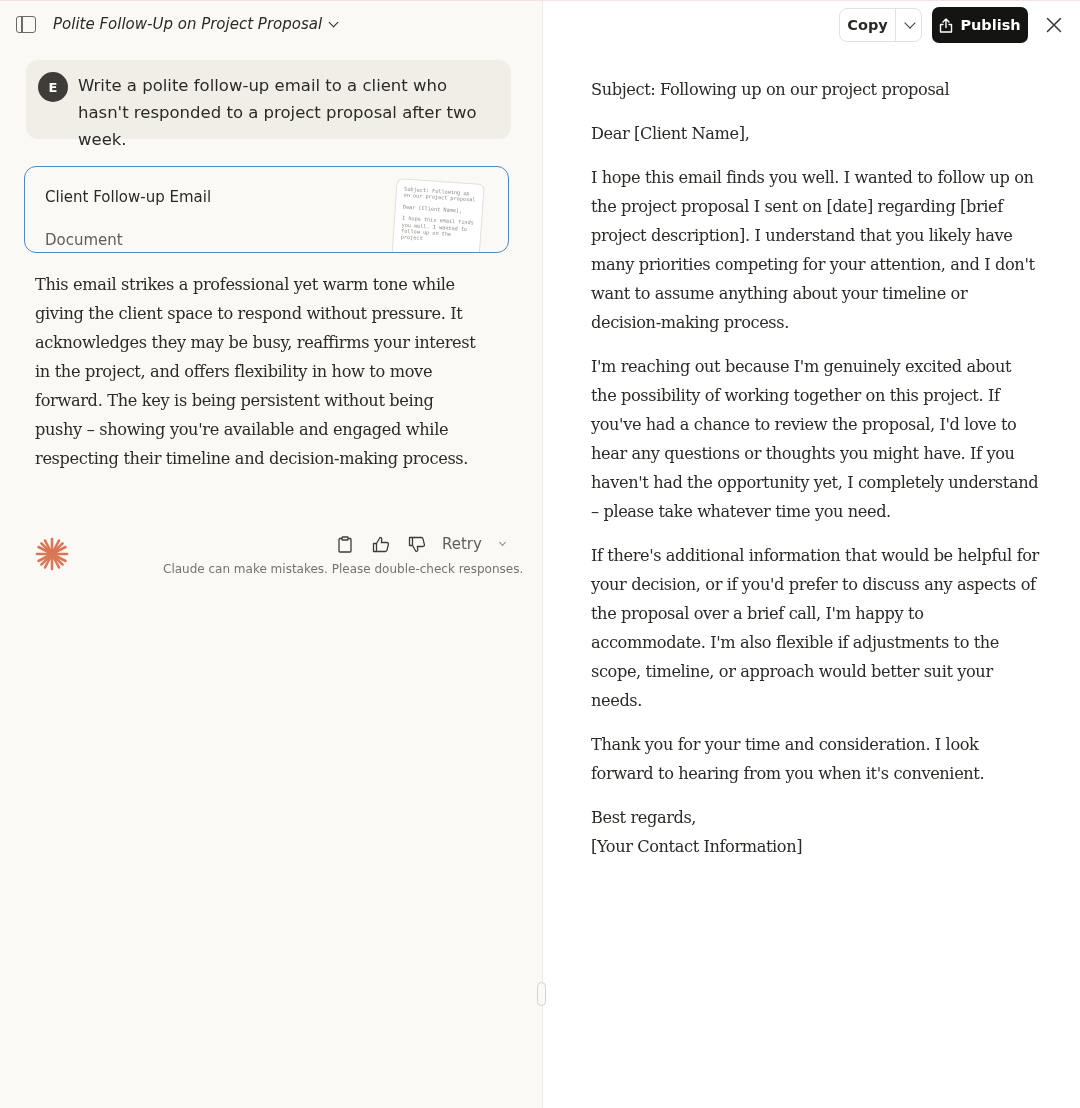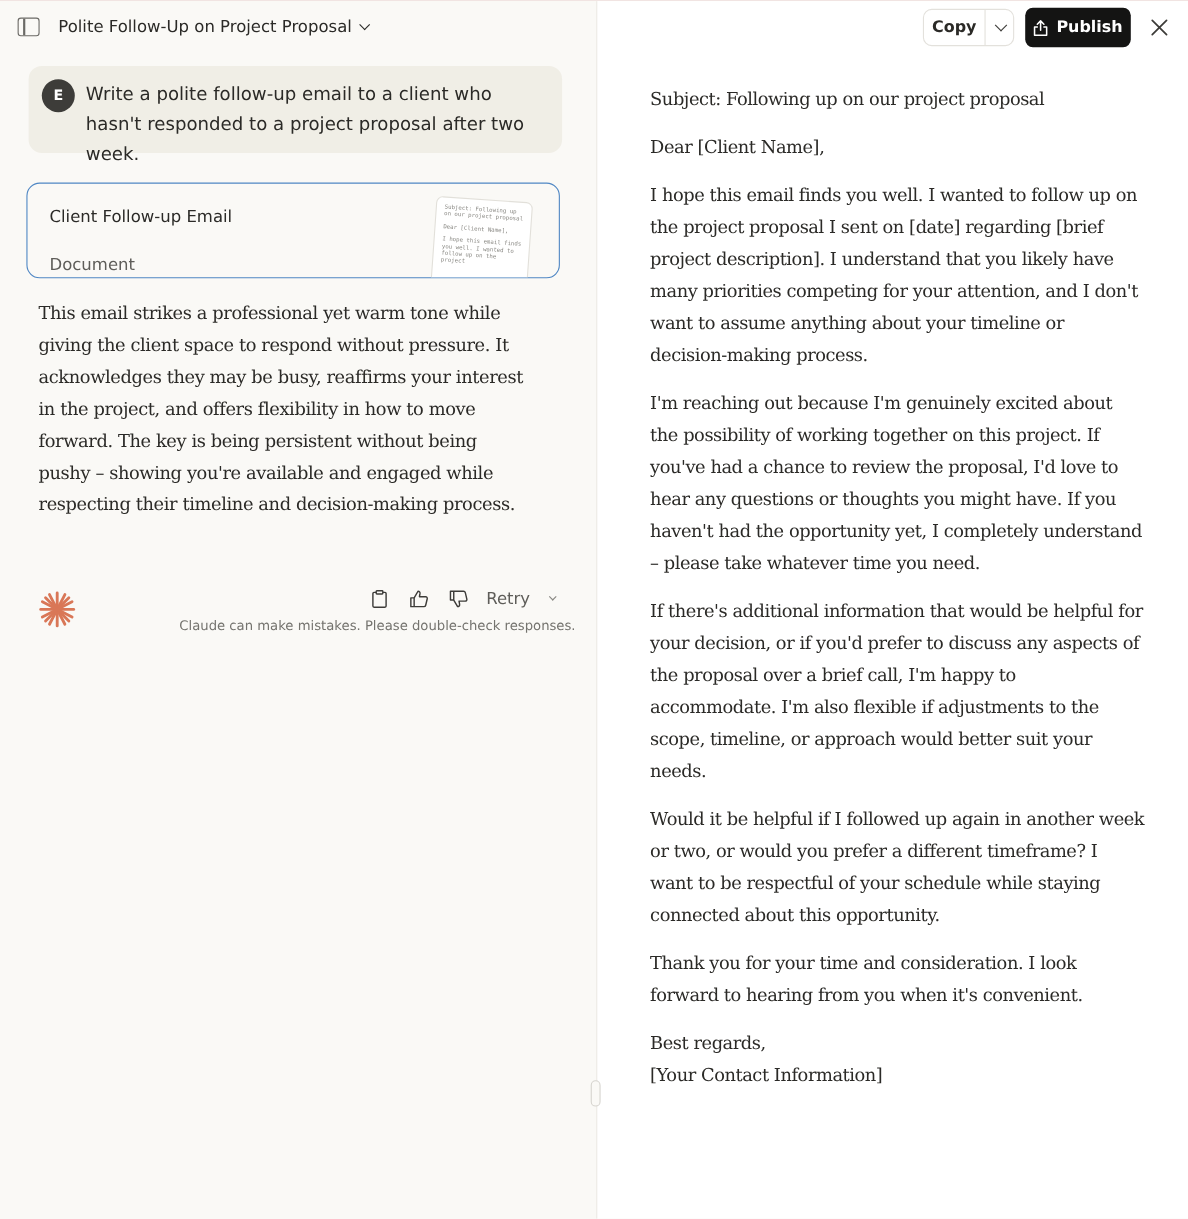--- a/index.html
+++ b/index.html
@@ -5,21 +5,21 @@
   * { box-sizing: border-box; margin: 0; padding: 0; }
   html, body { width: 1080px; height: 1108px; overflow: hidden; }
   body { font-family: "DejaVu Sans", sans-serif; background: #faf9f6; color: #2b2a27; position: relative; }
   .topline { position: absolute; top: 0; left: 0; width: 1080px; height: 1px; background: #f1e4e2; }
 
   
   .left { position: absolute; left: 0; top: 1px; width: 542px; height: 1107px; background: #faf9f6; }
   .left-header { position: absolute; left: 0; top: 0; width: 542px; height: 48px; }
   .sidebar-toggle { position: absolute; left: 16px; top: 15px; width: 20px; height: 17px; border: 1.6px solid #6b6a66; border-radius: 3px; cursor: pointer; }
   .sidebar-toggle::before { content: ""; position: absolute; left: 4px; top: 0; width: 1.6px; height: 100%; background: #6b6a66; }
-  .chat-title { position: absolute; left: 53px; top: 14px; font-size: 15px; color: #2b2a27; cursor: pointer; display: flex; align-items: center; gap: 6px; }
+  .chat-title { position: absolute; left: 53px; top: 14px; font-size: 15px; color: #2b2a27; cursor: pointer; display: flex; align-items: center; gap: 6px; font-style: italic; }
   .chev-small { display: inline-block; width: 7px; height: 7px; border-right: 1.6px solid #2b2a27; border-bottom: 1.6px solid #2b2a27; transform: rotate(45deg); margin-top: -4px; margin-left: 2px; }
 
   .user-msg { position: absolute; left: 26px; top: 59px; width: 485px; height: 79px; background: #f0eee6; border-radius: 12px; }
   .avatar { position: absolute; left: 12px; top: 12px; width: 30px; height: 30px; border-radius: 50%; background: #3d3c39; color: #fff; font-size: 13px; font-weight: bold; display: flex; align-items: center; justify-content: center; }
   .user-text { position: absolute; left: 52px; top: 12px; width: 420px; font-size: 16.5px; line-height: 27px; color: #2b2a27; }
 
   .artifact-card { position: absolute; left: 24px; top: 165px; width: 485px; height: 87px; border: 1.3px solid #4f87c4; border-radius: 12px; background: #faf9f6; overflow: hidden; cursor: pointer; }
   .art-title { position: absolute; left: 20px; top: 21px; font-size: 15px; color: #2b2a27; }
   .art-type { position: absolute; left: 20px; top: 64px; font-size: 15px; color: #5e5d59; }
   .art-thumb { position: absolute; left: 369px; top: 14px; width: 88px; height: 80px; background: #fff; border: 1px solid #e2e0da; border-radius: 6px; transform: rotate(4deg); padding: 6px 7px; font-family: "DejaVu Sans Mono", monospace; font-size: 5.2px; line-height: 6.4px; color: #8a8984; overflow: hidden; }
@@ -140,20 +140,19 @@
       <path d="M4.5 4.5 L17.5 17.5 M17.5 4.5 L4.5 17.5" stroke="#3d3c39" stroke-width="1.6" stroke-linecap="round"></path>
     </svg>
   </div>
 
   <div class="doc">
     <p>Subject: Following up on our project proposal</p>
     <p>Dear [Client Name],</p>
     <p>I hope this email finds you well. I wanted to follow up on the project proposal I sent on [date] regarding [brief project description]. I understand that you likely have many priorities competing for your attention, and I don't want to assume anything about your timeline or decision-making process.</p>
     <p>I'm reaching out because I'm genuinely excited about the possibility of working together on this project. If you've had a chance to review the proposal, I'd love to hear any questions or thoughts you might have. If you haven't had the opportunity yet, I completely understand – please take whatever time you need.</p>
     <p>If there's additional information that would be helpful for your decision, or if you'd prefer to discuss any aspects of the proposal over a brief call, I'm happy to accommodate. I'm also flexible if adjustments to the scope, timeline, or approach would better suit your needs.</p>
-    <p>Would it be helpful if I followed up again in another week or two, or would you prefer a different timeframe? I want to be respectful of your schedule while staying connected about this opportunity.</p>
     <p>Thank you for your time and consideration. I look forward to hearing from you when it's convenient.</p>
     <p class="sig">
       <span>Best regards,</span>
       <span>[Your Contact Information]</span>
     </p>
   </div>
 </div>
 
 </body></html>

